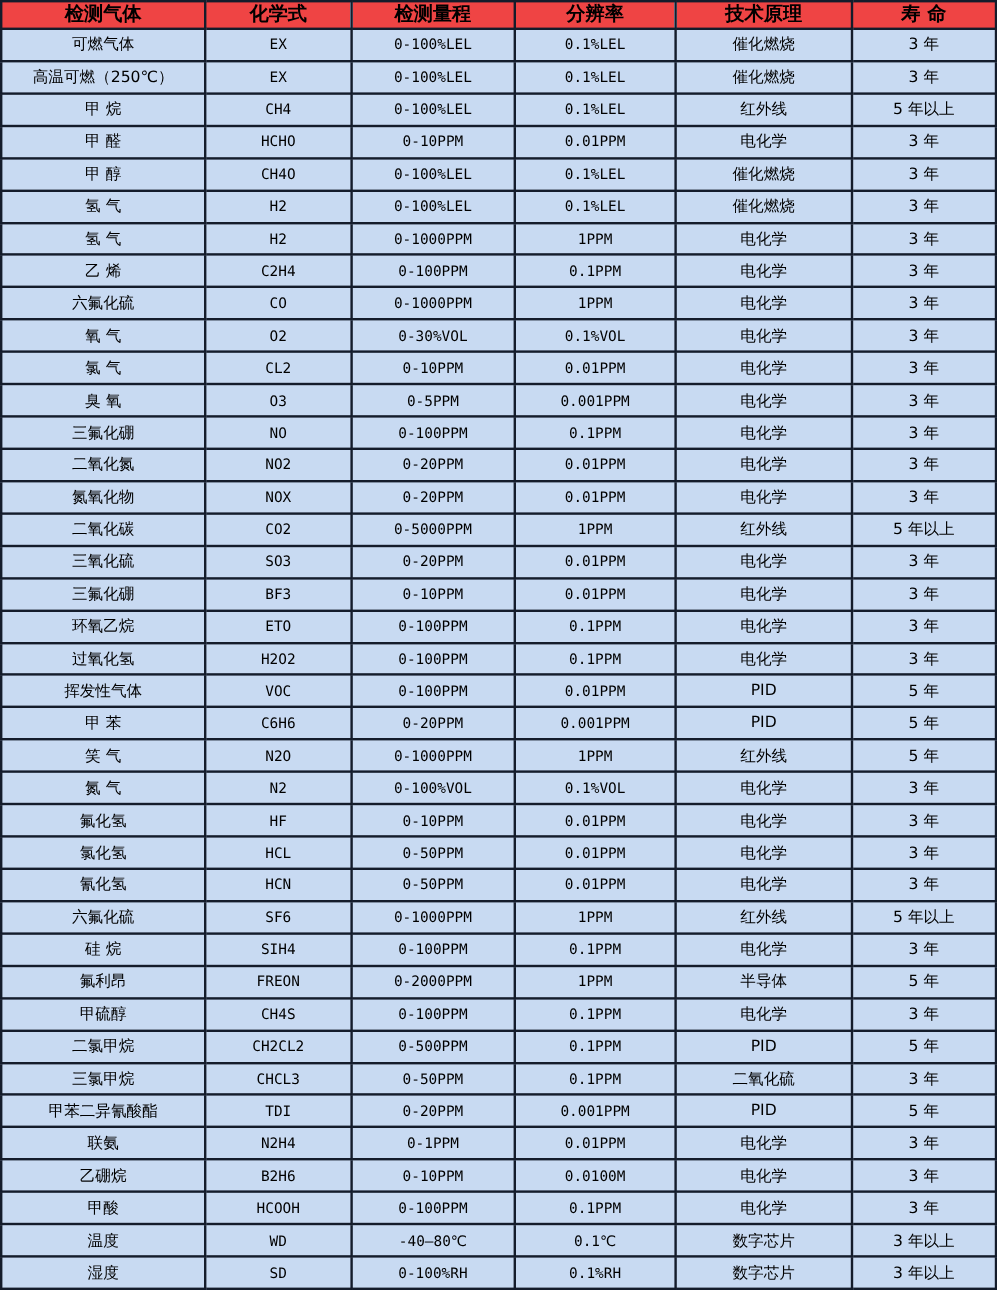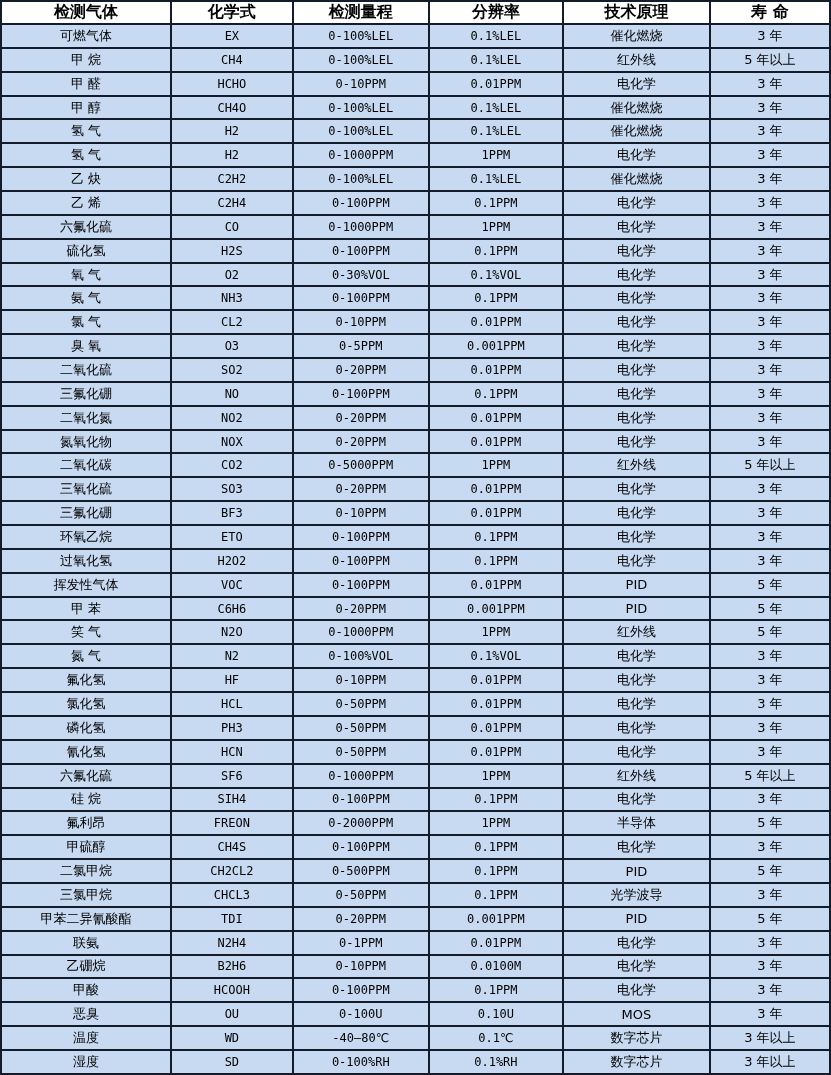--- a/index.html
+++ b/index.html
@@ -24,21 +24,21 @@
   .spec-table td {
     border: 2px solid #141c2b;
     text-align: center;
     vertical-align: middle;
     padding: 0;
     color: #000000;
     overflow: hidden;
     white-space: nowrap;
   }
   .spec-table thead th {
-    background: #ffffff;
+    background: #ef4444;
     font-size: 16px;
     font-weight: bold;
     height: 21px;
     font-family: "DejaVu Sans", sans-serif;
   }
   .spec-table tbody td {
     background: #c8daf2;
     font-size: 13px;
     font-weight: normal;
   }
@@ -88,20 +88,28 @@
   <tbody>
       <tr>
         <td class="c0">可燃气体</td>
         <td class="c1">EX</td>
         <td class="c2">0-100%LEL</td>
         <td class="c3">0.1%LEL</td>
         <td class="c4">催化燃烧</td>
         <td class="c5">3 年</td>
       </tr>
       <tr>
+        <td class="c0">高温可燃（250℃）</td>
+        <td class="c1">EX</td>
+        <td class="c2">0-100%LEL</td>
+        <td class="c3">0.1%LEL</td>
+        <td class="c4">催化燃烧</td>
+        <td class="c5">3 年</td>
+      </tr>
+      <tr>
         <td class="c0">甲 烷</td>
         <td class="c1">CH4</td>
         <td class="c2">0-100%LEL</td>
         <td class="c3">0.1%LEL</td>
         <td class="c4">红外线</td>
         <td class="c5">5 年以上</td>
       </tr>
       <tr>
         <td class="c0">甲 醛</td>
         <td class="c1">HCHO</td>
@@ -128,88 +136,56 @@
       </tr>
       <tr>
         <td class="c0">氢 气</td>
         <td class="c1">H2</td>
         <td class="c2">0-1000PPM</td>
         <td class="c3">1PPM</td>
         <td class="c4">电化学</td>
         <td class="c5">3 年</td>
       </tr>
       <tr>
-        <td class="c0">乙 炔</td>
-        <td class="c1">C2H2</td>
-        <td class="c2">0-100%LEL</td>
-        <td class="c3">0.1%LEL</td>
-        <td class="c4">催化燃烧</td>
-        <td class="c5">3 年</td>
-      </tr>
-      <tr>
         <td class="c0">乙 烯</td>
         <td class="c1">C2H4</td>
         <td class="c2">0-100PPM</td>
         <td class="c3">0.1PPM</td>
         <td class="c4">电化学</td>
         <td class="c5">3 年</td>
       </tr>
       <tr>
         <td class="c0">六氟化硫</td>
         <td class="c1">CO</td>
         <td class="c2">0-1000PPM</td>
         <td class="c3">1PPM</td>
-        <td class="c4">电化学</td>
-        <td class="c5">3 年</td>
-      </tr>
-      <tr>
-        <td class="c0">硫化氢</td>
-        <td class="c1">H2S</td>
-        <td class="c2">0-100PPM</td>
-        <td class="c3">0.1PPM</td>
         <td class="c4">电化学</td>
         <td class="c5">3 年</td>
       </tr>
       <tr>
         <td class="c0">氧 气</td>
         <td class="c1">O2</td>
         <td class="c2">0-30%VOL</td>
         <td class="c3">0.1%VOL</td>
         <td class="c4">电化学</td>
         <td class="c5">3 年</td>
       </tr>
       <tr>
-        <td class="c0">氨 气</td>
-        <td class="c1">NH3</td>
-        <td class="c2">0-100PPM</td>
-        <td class="c3">0.1PPM</td>
-        <td class="c4">电化学</td>
-        <td class="c5">3 年</td>
-      </tr>
-      <tr>
         <td class="c0">氯 气</td>
         <td class="c1">CL2</td>
         <td class="c2">0-10PPM</td>
         <td class="c3">0.01PPM</td>
         <td class="c4">电化学</td>
         <td class="c5">3 年</td>
       </tr>
       <tr>
         <td class="c0">臭 氧</td>
         <td class="c1">O3</td>
         <td class="c2">0-5PPM</td>
         <td class="c3">0.001PPM</td>
-        <td class="c4">电化学</td>
-        <td class="c5">3 年</td>
-      </tr>
-      <tr>
-        <td class="c0">二氧化硫</td>
-        <td class="c1">SO2</td>
-        <td class="c2">0-20PPM</td>
-        <td class="c3">0.01PPM</td>
         <td class="c4">电化学</td>
         <td class="c5">3 年</td>
       </tr>
       <tr>
         <td class="c0">三氟化硼</td>
         <td class="c1">NO</td>
         <td class="c2">0-100PPM</td>
         <td class="c3">0.1PPM</td>
         <td class="c4">电化学</td>
         <td class="c5">3 年</td>
@@ -312,28 +288,20 @@
       </tr>
       <tr>
         <td class="c0">氯化氢</td>
         <td class="c1">HCL</td>
         <td class="c2">0-50PPM</td>
         <td class="c3">0.01PPM</td>
         <td class="c4">电化学</td>
         <td class="c5">3 年</td>
       </tr>
       <tr>
-        <td class="c0">磷化氢</td>
-        <td class="c1">PH3</td>
-        <td class="c2">0-50PPM</td>
-        <td class="c3">0.01PPM</td>
-        <td class="c4">电化学</td>
-        <td class="c5">3 年</td>
-      </tr>
-      <tr>
         <td class="c0">氰化氢</td>
         <td class="c1">HCN</td>
         <td class="c2">0-50PPM</td>
         <td class="c3">0.01PPM</td>
         <td class="c4">电化学</td>
         <td class="c5">3 年</td>
       </tr>
       <tr>
         <td class="c0">六氟化硫</td>
         <td class="c1">SF6</td>
@@ -372,21 +340,21 @@
         <td class="c2">0-500PPM</td>
         <td class="c3">0.1PPM</td>
         <td class="c4">PID</td>
         <td class="c5">5 年</td>
       </tr>
       <tr>
         <td class="c0">三氯甲烷</td>
         <td class="c1">CHCL3</td>
         <td class="c2">0-50PPM</td>
         <td class="c3">0.1PPM</td>
-        <td class="c4">光学波导</td>
+        <td class="c4">二氧化硫</td>
         <td class="c5">3 年</td>
       </tr>
       <tr>
         <td class="c0">甲苯二异氰酸酯</td>
         <td class="c1">TDI</td>
         <td class="c2">0-20PPM</td>
         <td class="c3">0.001PPM</td>
         <td class="c4">PID</td>
         <td class="c5">5 年</td>
       </tr>
@@ -405,28 +373,20 @@
         <td class="c3">0.0100M</td>
         <td class="c4">电化学</td>
         <td class="c5">3 年</td>
       </tr>
       <tr>
         <td class="c0">甲酸</td>
         <td class="c1">HCOOH</td>
         <td class="c2">0-100PPM</td>
         <td class="c3">0.1PPM</td>
         <td class="c4">电化学</td>
-        <td class="c5">3 年</td>
-      </tr>
-      <tr>
-        <td class="c0">恶臭</td>
-        <td class="c1">OU</td>
-        <td class="c2">0-100U</td>
-        <td class="c3">0.10U</td>
-        <td class="c4">MOS</td>
         <td class="c5">3 年</td>
       </tr>
       <tr>
         <td class="c0">温度</td>
         <td class="c1">WD</td>
         <td class="c2">-40—80℃</td>
         <td class="c3">0.1℃</td>
         <td class="c4">数字芯片</td>
         <td class="c5">3 年以上</td>
       </tr>

